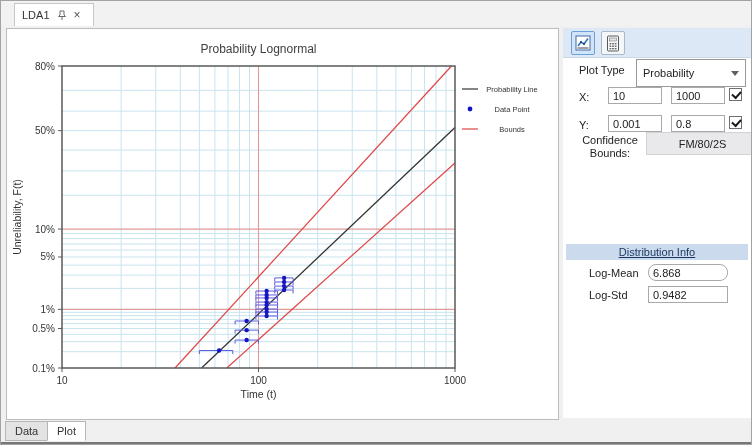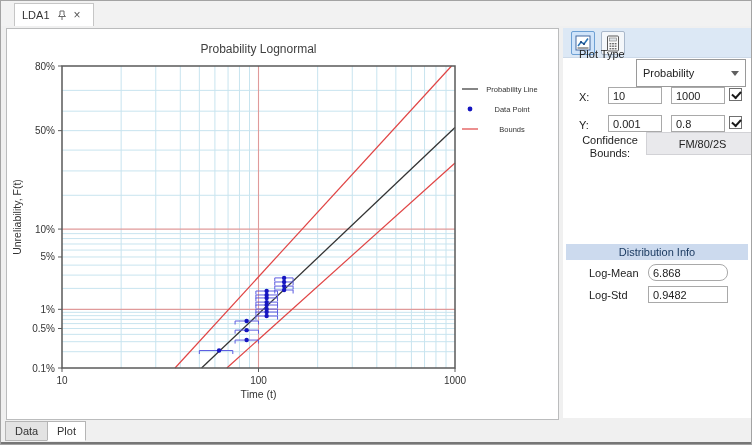--- a/index.html
+++ b/index.html
@@ -24,21 +24,21 @@
            box-sizing:border-box;display:flex;align-items:center;justify-content:space-between;padding:0 6px;cursor:default;}
   .chev{width:0;height:0;border-left:4px solid transparent;border-right:4px solid transparent;border-top:5px solid #606060;}
   .pinput{position:absolute;height:17px;border:1px solid #a9a9a9;font-family:"Liberation Sans",sans-serif;
           font-size:11px;color:#222;padding:0 4px;box-sizing:border-box;background:#fff;}
   .cbx{position:absolute;width:13px;height:13px;background:#fff;border:1px solid #707070;box-sizing:border-box;}
   .cbx.checked::after{content:"";position:absolute;left:2px;top:2px;width:7px;height:4px;
           border-left:2px solid #1a1a1a;border-bottom:2px solid #1a1a1a;transform:rotate(-48deg);}
   .cbbtn{position:absolute;left:83px;top:104px;width:113px;height:23px;background:#e9e9ec;border:1px solid #d2d2d6;
          box-sizing:border-box;display:flex;align-items:center;justify-content:center;color:#222;cursor:default;}
   .dhead{position:absolute;left:3px;top:216px;width:182px;height:16px;background:#ccdaee;color:#17375e;
-         text-align:center;line-height:16px;}
+         text-align:center;line-height:16px;text-decoration:underline;}
   
   .btabs{position:absolute;left:0;top:419px;width:100%;height:22px;background:#f0f0f0;}
   .btab{position:absolute;top:1px;height:20px;box-sizing:border-box;padding:0 9px;font-size:11px;color:#333;
         display:flex;align-items:center;cursor:default;}
   .btab-data{left:4px;background:#e3e3e3;border:1px solid #b5b5b5;}
   .btab-plot{left:46px;background:#fff;border:1px solid #b5b5b5;border-bottom:1px solid #fff;}
   .bstrip{position:absolute;left:0;top:441px;width:100%;height:4px;background:#767676;}
   svg text{font-family:"Liberation Sans",sans-serif;}
 </style>
 </head>
@@ -229,21 +229,21 @@
                 <rect x="8.7" y="10.5" width="1.8" height="1.4"></rect>
                 <rect x="3.5" y="13" width="1.8" height="1.4"></rect>
                 <rect x="6.1" y="13" width="1.8" height="1.4"></rect>
                 <rect x="8.7" y="13" width="1.8" height="1.4"></rect>
               </g>
             </svg>
         </span>
       </div>
     </div>
 
-    <span class="plabel" style="left:16px;top:20px;">Plot Type</span>
+    <span class="plabel" style="left:16px;top:36px;">Plot Type</span>
     <div class="pselect">
       <span>Probability</span>
       <span class="chev"></span>
     </div>
 
     <span class="plabel" style="left:16px;top:63px;">X:</span>
     <input class="pinput" style="left: 45px; top: 59px; width: 54px;" value="10">
     <input class="pinput" style="left: 108px; top: 59px; width: 54px;" value="1000">
     <div class="cbx checked" style="left:166px;top:60px;"></div>
 

